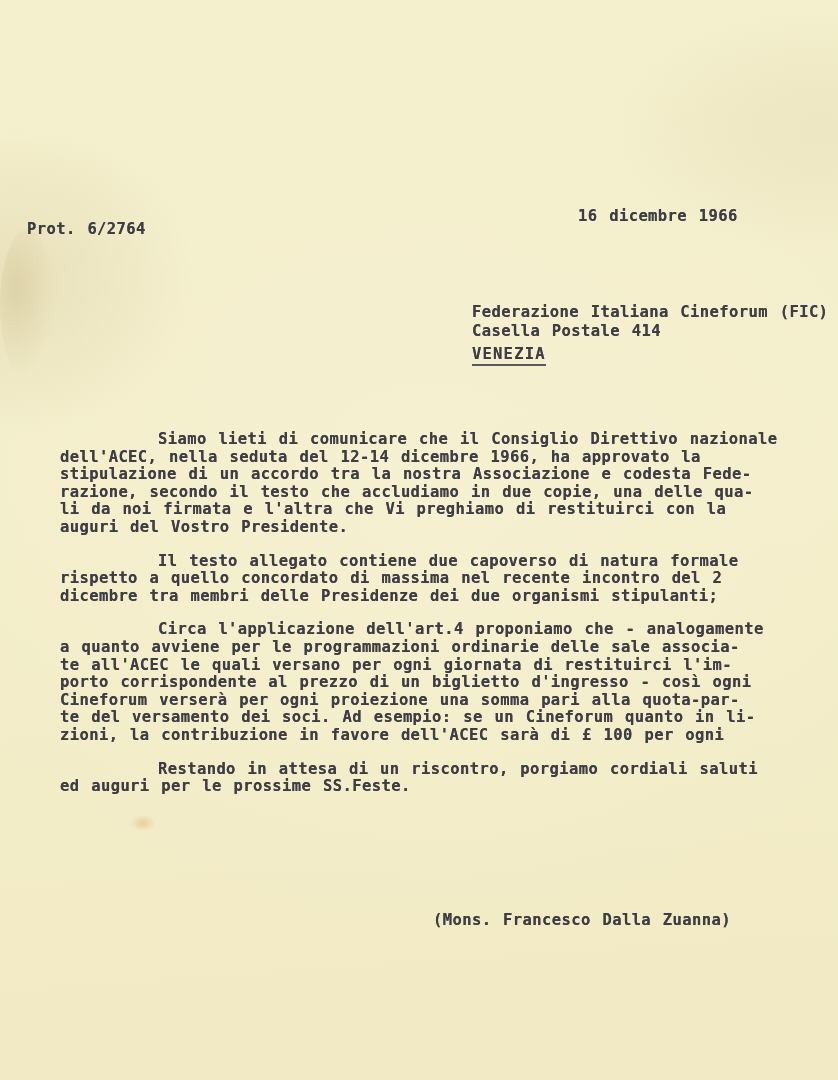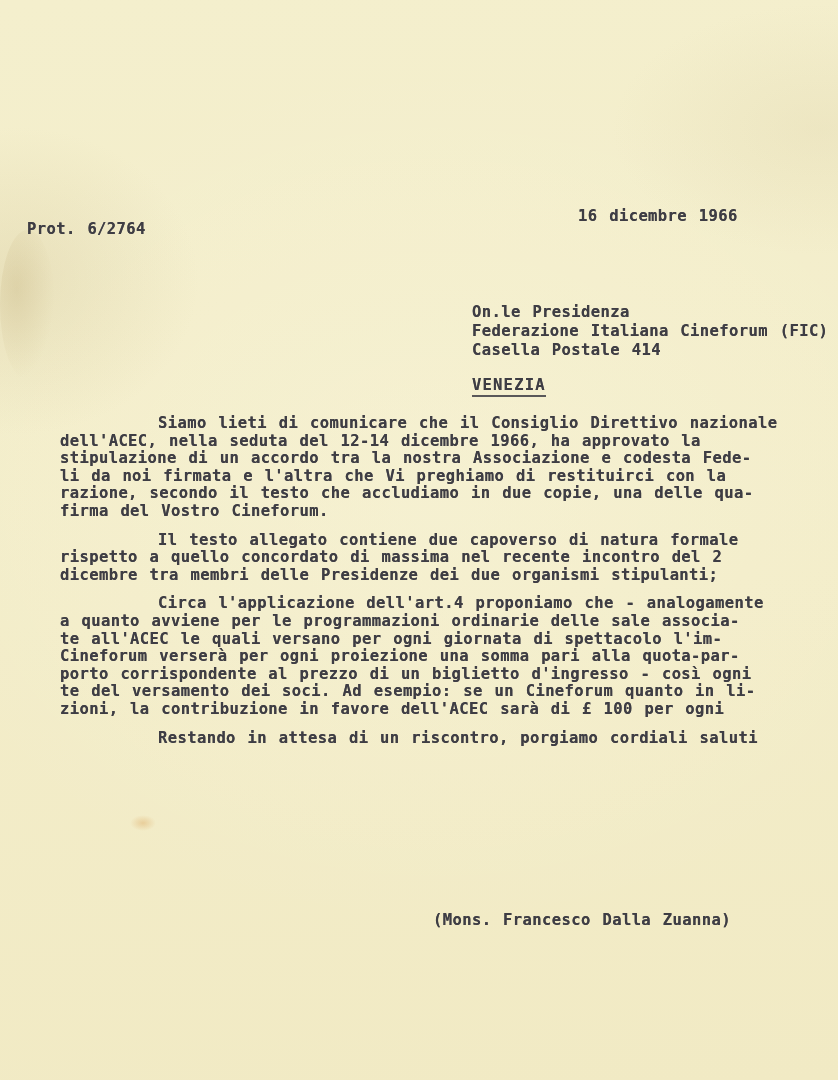--- a/index.html
+++ b/index.html
@@ -30,29 +30,29 @@
     letter-spacing: 0.4px;
     word-spacing: 2px;
     color: #3e3d44;
     text-shadow: 0 0 0.6px rgba(58,57,66,0.75);
     white-space: nowrap;
   }
   .prot       { position: absolute; left: 27px;  top: 221px; }
   .date       { position: absolute; left: 578px; top: 208px; }
   .recipient  { position: absolute; left: 472px; top: 303px; }
   .recipient > div { line-height: 19px; }
-  .city-row   { margin-top: 16px; }
+  .city-row   { margin-top: 4px; }
   .underlined {
     display: inline-block;
     letter-spacing: 1.2px;
     border-bottom: 2px solid rgba(62,61,68,0.85);
     padding-bottom: 0px;
   }
   .body-block { position: absolute; left: 60px; top: 415px; width: 740px; }
-  .para       { margin: 0 0 11px 0; }
+  .para       { margin: 16px 0 11px 0; }
   .line       { height: 17.6px; }
   .line.indent { padding-left: 98px; }
   .signature  { position: absolute; left: 433px; top: 912px; }
   .stain {
     position: absolute;
     border-radius: 50%;
     pointer-events: none;
   }
   .stain-a {
     left: 0px; top: 230px; width: 55px; height: 150px;
@@ -69,56 +69,56 @@
 <div class="paper">
 
   <div class="stain stain-a"></div>
   <div class="stain stain-b"></div>
 
   <div class="typed prot">Prot. 6/2764</div>
 
   <div class="typed date">16 dicembre 1966</div>
 
   <div class="typed recipient">
-    <div>On.le Presidenza</div>
     <div>Federazione Italiana Cineforum (FIC)</div>
     <div>Casella Postale 414</div>
     <div class="city-row">
       <span class="underlined">VENEZIA</span>
     </div>
   </div>
 
   <div class="typed body-block">
 
     <div class="para">
       <div class="line indent">Siamo lieti di comunicare che il Consiglio Direttivo nazionale</div>
       <div class="line">dell'ACEC, nella seduta del 12-14 dicembre 1966, ha approvato la</div>
       <div class="line">stipulazione di un accordo tra la nostra Associazione e codesta Fede-</div>
+      <div class="line">razione, secondo il testo che accludiamo in due copie, una delle qua-</div>
       <div class="line">li da noi firmata e l'altra che Vi preghiamo di restituirci con la</div>
-      <div class="line">razione, secondo il testo che accludiamo in due copie, una delle qua-</div>
-      <div class="line">firma del Vostro Cineforum.</div>
+      <div class="line">auguri del Vostro Presidente.</div>
     </div>
 
     <div class="para">
       <div class="line indent">Il testo allegato contiene due capoverso di natura formale</div>
       <div class="line">rispetto a quello concordato di massima nel recente incontro del 2</div>
       <div class="line">dicembre tra membri delle Presidenze dei due organismi stipulanti;</div>
     </div>
 
     <div class="para">
       <div class="line indent">Circa l'applicazione dell'art.4 proponiamo che - analogamente</div>
       <div class="line">a quanto avviene per le programmazioni ordinarie delle sale associa-</div>
-      <div class="line">te all'ACEC le quali versano per ogni giornata di spettacolo l'im-</div>
+      <div class="line">te all'ACEC le quali versano per ogni giornata di restituirci l'im-</div>
+      <div class="line">porto corrispondente al prezzo di un biglietto d'ingresso - così ogni</div>
       <div class="line">Cineforum verserà per ogni proiezione una somma pari alla quota-par-</div>
-      <div class="line">porto corrispondente al prezzo di un biglietto d'ingresso - così ogni</div>
       <div class="line">te del versamento dei soci. Ad esempio: se un Cineforum quanto in li-</div>
       <div class="line">zioni, la contribuzione in favore dell'ACEC sarà di £ 100 per ogni</div>
     </div>
 
     <div class="para">
       <div class="line indent">Restando in attesa di un riscontro, porgiamo cordiali saluti</div>
+      <div class="line">ed auguri per le prossime SS.Feste.</div>
     </div>
 
   </div>
 
   <div class="typed signature">(Mons. Francesco Dalla Zuanna)</div>
 
 </div>
 
 </body></html>

